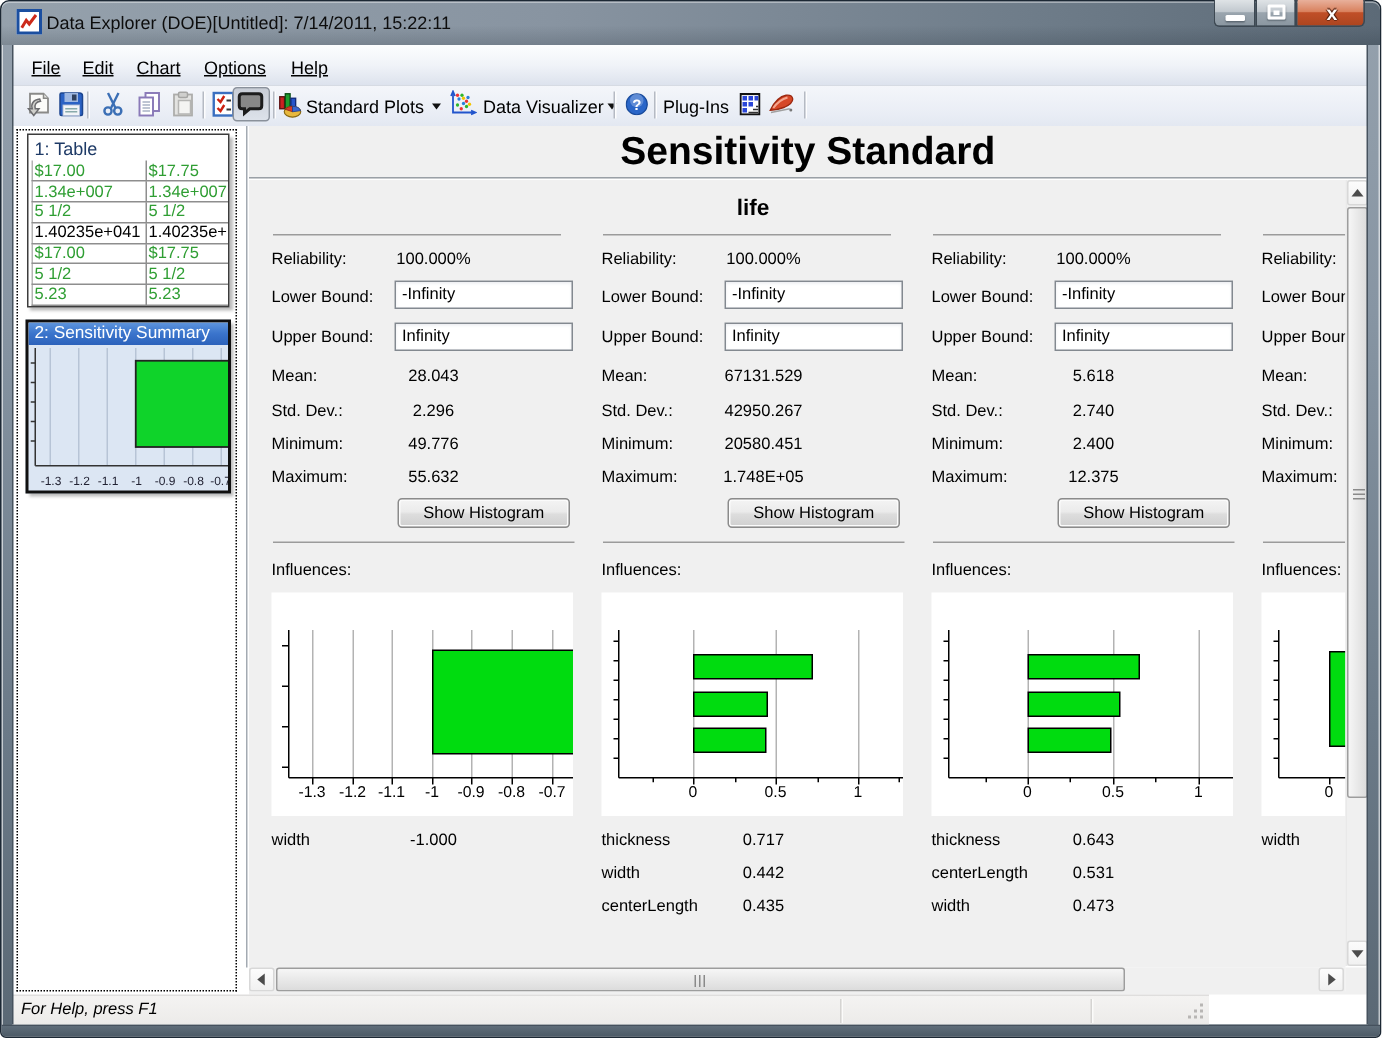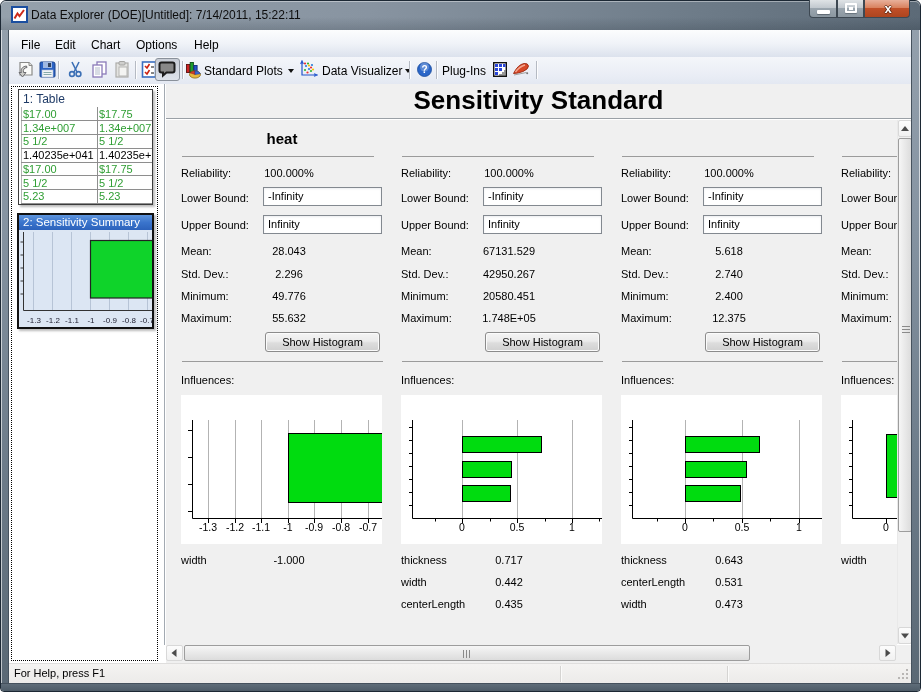--- a/index.html
+++ b/index.html
@@ -32,21 +32,21 @@
 #cap-close { left:55px; width:46px; border-radius:0 0 4px 0;
   background:linear-gradient(180deg,#e8b09b 0%,#d9825f 45%,#c04f28 50%,#ad451f 100%); }
 .capglyph { position:absolute; color:#fff; }
 #glyph-min { position:absolute; left:7px; top:10px; width:13px; height:4px; background:#fff; box-shadow:0 1px 1px rgba(40,50,60,.5); border-radius:1px; }
 #glyph-max { position:absolute; left:7px; top:3px; width:12px; height:10px; border:2px solid #fff; border-radius:1px; box-shadow:0 1px 1px rgba(40,50,60,.4); }
 #glyph-max i { position:absolute; left:2px; top:1.5px; width:4px; height:3px; background:#fff; display:block;}
 #glyph-x { position:absolute; left:0; top:1px; width:46px; text-align:center; font-size:13px; font-weight:bold; color:#fff; text-shadow:-1px 0 0 rgba(70,25,10,.6), 1px 0 0 rgba(70,25,10,.6), 0 1px 0 rgba(70,25,10,.6), 0 -1px 0 rgba(70,25,10,.6); }
 
 #menubar { position:absolute; left:8px; top:30px; width:904px; height:27px;
   background:linear-gradient(180deg,#fcfdfe 0%,#f0f3f8 50%,#dce2ed 100%); }
-.menuitem { position:absolute; top:8px; font-size:12px; color:#000; }
+.menuitem { position:absolute; top:8px; font-size:12px; color:#000;text-decoration:underline; }
 
 #toolbar { position:absolute; left:8px; top:57px; width:904px; height:36px;
   background:linear-gradient(180deg,#f4f6fa 0%,#e9edf5 55%,#dde3ee 100%);
   border-bottom:1px solid #c3c8d1; }
 .tsep { position:absolute; top:4px; width:1px; height:18px; background:#b5bac3; box-shadow:1px 0 0 #fdfdfe; }
 .tbtxt { position:absolute; top:7px; font-size:12px; color:#000; white-space:nowrap; }
 .darr { position:absolute; top:12px; width:0; height:0; border-left:3.5px solid transparent; border-right:3.5px solid transparent; border-top:4px solid #111; }
 
 #client { position:absolute; left:8px; top:84px; width:904px; height:599px; background:#fff; }
 #leftsep { position:absolute; left:164px; top:84px; width:1px; height:561px; background:#a3aab2; }
@@ -69,22 +69,22 @@
   background:linear-gradient(180deg,#f4f4f4 0%,#ebebeb 45%,#dddddd 55%,#d0d0d0 100%);
   font-size:11px; text-align:center; padding-top:3px; color:#000; box-shadow:inset 0 0 0 1px #fbfbfb; }
 .chartbox { position:absolute; left:15px; top:275px; width:201px; height:149px; background:#fff; }
 
 #vscroll { position:absolute; left:897px; top:120px; width:14px; height:524px; background:#f0f0f0; border-left:1px solid #e9e9e9; }
 #hscroll { position:absolute; left:166px; top:645px; width:731px; height:17px; background:#f0f0f0; }
 #corner { position:absolute; left:897px; top:645px; width:14px; height:17px; background:#f0f0f0; }
 .sbtn { position:absolute; background:linear-gradient(180deg,#fcfcfc,#f1f1f1); border:1px solid #d8d8d8; border-radius:2px; }
 .sthumb { border:1px solid #9d9d9d; border-radius:2px; }
 
-#statusbar { position:absolute; left:8px; top:663px; width:904px; height:20px;
-  background:linear-gradient(180deg,#f4f3f2 0%,#ecebe9 100%); border-top:1px solid #dfdedd; font-size:11px; }
+#statusbar { position:absolute; left:8px; top:663px; width:798px; height:20px;
+  background:linear-gradient(180deg,#f4f3f2 0%,#ecebe9 100%); border-top:1px solid #dfdedd; font-size:11px;font-style:italic; }
 #statusbar .txt { position:absolute; left:6px; top:3px; color:#000; }
 .ssep { position:absolute; top:2px; width:1px; height:16px; background:#d5d4d2; box-shadow:1px 0 0 #fbfbfa; }
 #grip { position:absolute; right:2px; bottom:2px; width:13px; height:13px; }
 #botframe { position:absolute; left:1px; top:683px; width:919px; height:8px; border-top:1px solid #45515d;
   background:linear-gradient(180deg,#5f6d79 0%,#4d5b67 100%); border-radius:0 0 3px 3px; }
 #t1tab { position:absolute; left:2px; top:17px; width:133px; border-collapse:collapse; font-size:11px; color:#2f9e33; table-layout:fixed; }
 #t1tab td { border:1px solid #8e8e8e; border-left:none; height:13.75px; padding:0 0 0 1px; white-space:nowrap; overflow:hidden; }
 #t1tab td:first-child { border-left:1px solid #909090; width:76px; }
 #t1tab tr:first-child td { border-top:none; }
 #t1tab td:first-child { border-left-color:#b5b5b5; }
@@ -325,21 +325,20 @@
         <text x="128" y="93">-0.7</text>
     </g>
   </svg>
 </div>
 <div id="mainband">
     <div id="maintitle">Sensitivity Standard</div>
   </div>
 <div id="content">
 
   <div class="col" style="left:0">
-    <div class="colhead">heat</div>
     <div class="ul1"></div>
     <div class="lab" style="top:47px">Reliability:</div>
       <div class="val" style="top:47px">100.000%</div>
     <div class="lab" style="top:72px">Lower Bound:</div>
       <div class="tbox" style="top:67px">-Infinity</div>
     <div class="lab" style="top:99px">Upper Bound:</div>
       <div class="tbox" style="top:95px">Infinity</div>
     <div class="lab" style="top:125px">Mean:</div>
       <div class="val" style="top:125px">28.043</div>
     <div class="lab" style="top:148px">Std. Dev.:</div>
@@ -385,20 +384,21 @@
           <text x="133" y="136">-0.9</text>
           <text x="160" y="136">-0.8</text>
           <text x="187" y="136">-0.7</text>
       </g>
     </svg>
     <div class="lab" style="top:434px">width</div>
       <div class="val" style="top:434px">-1.000</div>
   </div>
 
   <div class="col" style="left:220px">
+    <div class="colhead">life</div>
     <div class="ul1"></div>
     <div class="lab" style="top:47px">Reliability:</div>
       <div class="val" style="top:47px">100.000%</div>
     <div class="lab" style="top:72px">Lower Bound:</div>
       <div class="tbox" style="top:67px">-Infinity</div>
     <div class="lab" style="top:99px">Upper Bound:</div>
       <div class="tbox" style="top:95px">Infinity</div>
     <div class="lab" style="top:125px">Mean:</div>
       <div class="val" style="top:125px">67131.529</div>
     <div class="lab" style="top:148px">Std. Dev.:</div>

